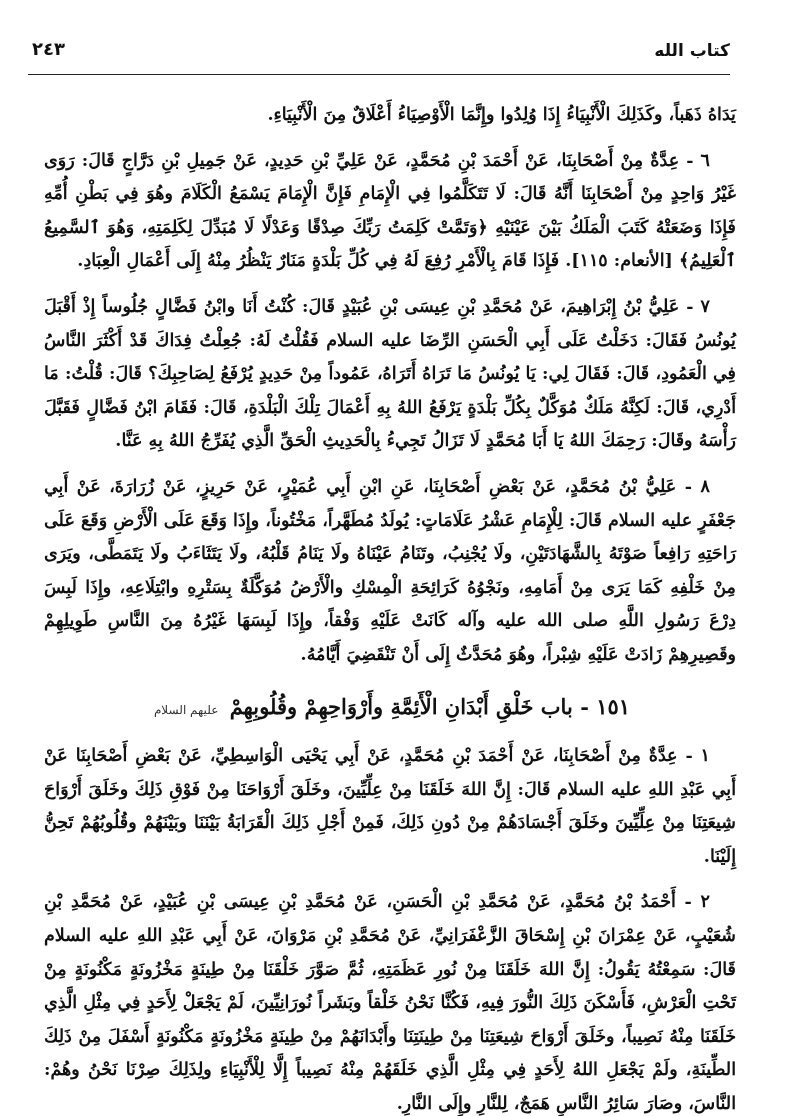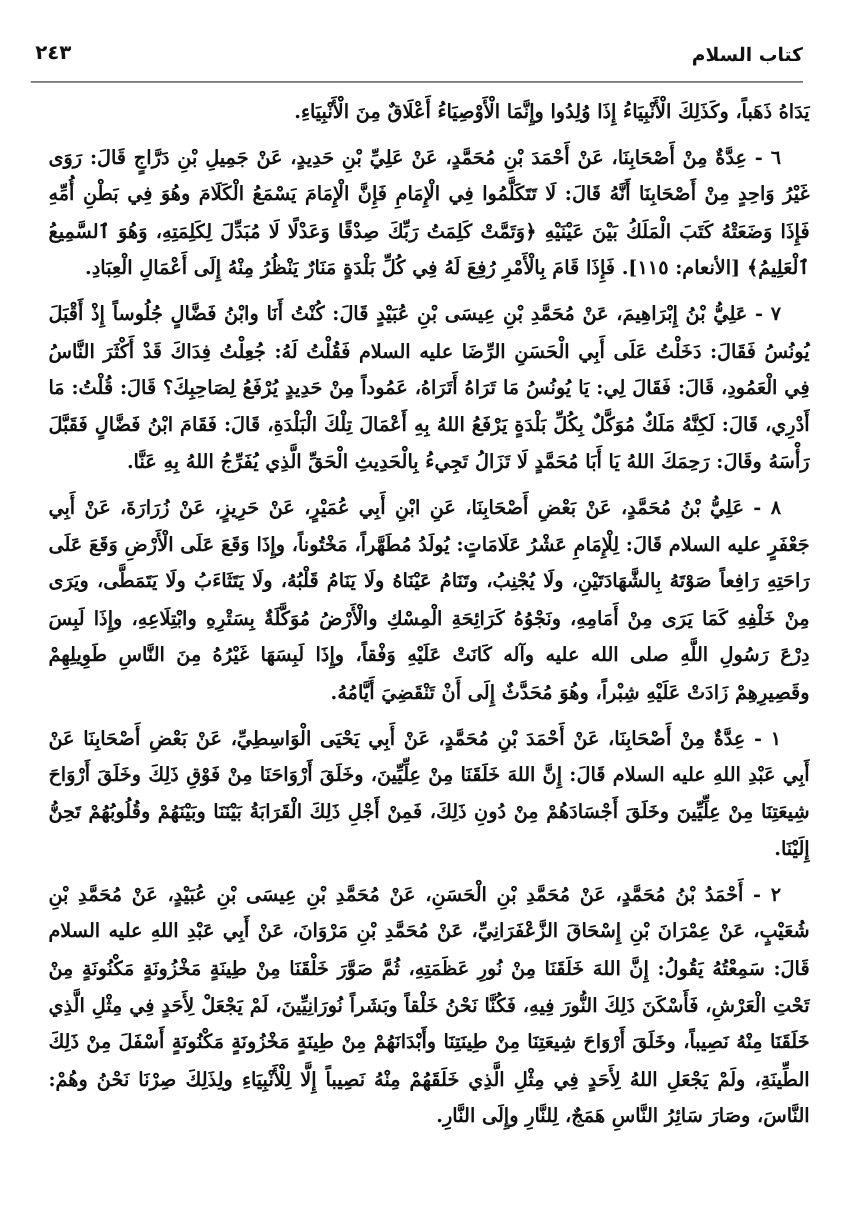--- a/index.html
+++ b/index.html
@@ -21,42 +21,46 @@
     .head-page {
       position: absolute; left: 4px; top: 4px;
       font-family: "DejaVu Sans", sans-serif; font-weight: bold; font-size: 18px;
       direction: rtl;
     }
     .body {
       position: absolute; top: 86px; left: 44px; width: 692px;
       direction: rtl; text-align: justify; text-align-last: right;
       font-size: 17.5px; line-height: 33.6px; font-weight: bold;
     }
-    .para { margin: 0 0 8px 0; text-indent: 0; }
+    .para { margin: 12px 0 8px 0; text-indent: 0; }
     .para.indent { text-indent: 26px; }
     .chapter {
       text-align: center; text-align-last: center;
       font-size: 21px; margin: 18px 0 10px 0; font-weight: bold;
     }
     .honorific { font-size: 12px; font-weight: normal; color: #333; padding: 0 4px; }
   </style>
 </head>
 <body>
 
 <div class="page">
 
   <div class="running-head">
-    <span class="head-title">كتاب السلام</span>
+    <span class="head-title">كتاب الله</span>
     <span class="head-page">٢٤٣</span>
   </div>
 
   <div class="body">
     <p class="para">يَدَاهُ ذَهَباً، وكَذَلِكَ الْأَنْبِيَاءُ إِذَا وُلِدُوا وإِنَّمَا الْأَوْصِيَاءُ أَعْلَاقٌ مِنَ الْأَنْبِيَاءِ.</p>
     <p class="para indent">٦ - عِدَّةٌ مِنْ أَصْحَابِنَا، عَنْ أَحْمَدَ بْنِ مُحَمَّدٍ، عَنْ عَلِيِّ بْنِ حَدِيدٍ، عَنْ جَمِيلِ بْنِ دَرَّاجٍ قَالَ: رَوَى غَيْرُ وَاحِدٍ مِنْ أَصْحَابِنَا أَنَّهُ قَالَ: لَا تَتَكَلَّمُوا فِي الْإِمَامِ فَإِنَّ الْإِمَامَ يَسْمَعُ الْكَلَامَ وهُوَ فِي بَطْنِ أُمِّهِ فَإِذَا وَضَعَتْهُ كَتَبَ الْمَلَكُ بَيْنَ عَيْنَيْهِ ﴿وَتَمَّتْ كَلِمَتُ رَبِّكَ صِدْقًا وَعَدْلًا لَا مُبَدِّلَ لِكَلِمَتِهِ، وَهُوَ ٱلسَّمِيعُ ٱلْعَلِيمُ﴾ [الأنعام: ١١٥]. فَإِذَا قَامَ بِالْأَمْرِ رُفِعَ لَهُ فِي كُلِّ بَلْدَةٍ مَنَارٌ يَنْظُرُ مِنْهُ إِلَى أَعْمَالِ الْعِبَادِ.</p>
     <p class="para indent">٧ - عَلِيُّ بْنُ إِبْرَاهِيمَ، عَنْ مُحَمَّدِ بْنِ عِيسَى بْنِ عُبَيْدٍ قَالَ: كُنْتُ أَنَا وابْنُ فَضَّالٍ جُلُوساً إِذْ أَقْبَلَ يُونُسُ فَقَالَ: دَخَلْتُ عَلَى أَبِي الْحَسَنِ الرِّضَا عليه السلام فَقُلْتُ لَهُ: جُعِلْتُ فِدَاكَ قَدْ أَكْثَرَ النَّاسُ فِي الْعَمُودِ، قَالَ: فَقَالَ لِي: يَا يُونُسُ مَا تَرَاهُ أَتَرَاهُ، عَمُوداً مِنْ حَدِيدٍ يُرْفَعُ لِصَاحِبِكَ؟ قَالَ: قُلْتُ: مَا أَدْرِي، قَالَ: لَكِنَّهُ مَلَكٌ مُوَكَّلٌ بِكُلِّ بَلْدَةٍ يَرْفَعُ اللهُ بِهِ أَعْمَالَ تِلْكَ الْبَلْدَةِ، قَالَ: فَقَامَ ابْنُ فَضَّالٍ فَقَبَّلَ رَأْسَهُ وقَالَ: رَحِمَكَ اللهُ يَا أَبَا مُحَمَّدٍ لَا تَزَالُ تَجِيءُ بِالْحَدِيثِ الْحَقِّ الَّذِي يُفَرِّجُ اللهُ بِهِ عَنَّا.</p>
     <p class="para indent">٨ - عَلِيُّ بْنُ مُحَمَّدٍ، عَنْ بَعْضِ أَصْحَابِنَا، عَنِ ابْنِ أَبِي عُمَيْرٍ، عَنْ حَرِيزٍ، عَنْ زُرَارَةَ، عَنْ أَبِي جَعْفَرٍ عليه السلام قَالَ: لِلْإِمَامِ عَشْرُ عَلَامَاتٍ: يُولَدُ مُطَهَّراً، مَخْتُوناً، وإِذَا وَقَعَ عَلَى الْأَرْضِ وَقَعَ عَلَى رَاحَتِهِ رَافِعاً صَوْتَهُ بِالشَّهَادَتَيْنِ، ولَا يُجْنِبُ، وتَنَامُ عَيْنَاهُ ولَا يَنَامُ قَلْبُهُ، ولَا يَتَثَاءَبُ ولَا يَتَمَطَّى، ويَرَى مِنْ خَلْفِهِ كَمَا يَرَى مِنْ أَمَامِهِ، ونَجْوُهُ كَرَائِحَةِ الْمِسْكِ والْأَرْضُ مُوَكَّلَةٌ بِسَتْرِهِ وابْتِلَاعِهِ، وإِذَا لَبِسَ دِرْعَ رَسُولِ اللَّهِ صلى الله عليه وآله كَانَتْ عَلَيْهِ وَفْقاً، وإِذَا لَبِسَهَا غَيْرُهُ مِنَ النَّاسِ طَوِيلِهِمْ وقَصِيرِهِمْ زَادَتْ عَلَيْهِ شِبْراً، وهُوَ مُحَدَّثٌ إِلَى أَنْ تَنْقَضِيَ أَيَّامُهُ.</p>
 
+    <div class="chapter">
+      <span>١٥١ - باب خَلْقِ أَبْدَانِ الْأَئِمَّةِ وأَرْوَاحِهِمْ وقُلُوبِهِمْ</span>
+      <span class="honorific">عليهم السلام</span>
+    </div>
 
     <p class="para indent">١ - عِدَّةٌ مِنْ أَصْحَابِنَا، عَنْ أَحْمَدَ بْنِ مُحَمَّدٍ، عَنْ أَبِي يَحْيَى الْوَاسِطِيِّ، عَنْ بَعْضِ أَصْحَابِنَا عَنْ أَبِي عَبْدِ اللهِ عليه السلام قَالَ: إِنَّ اللهَ خَلَقَنَا مِنْ عِلِّيِّينَ، وخَلَقَ أَرْوَاحَنَا مِنْ فَوْقِ ذَلِكَ وخَلَقَ أَرْوَاحَ شِيعَتِنَا مِنْ عِلِّيِّينَ وخَلَقَ أَجْسَادَهُمْ مِنْ دُونِ ذَلِكَ، فَمِنْ أَجْلِ ذَلِكَ الْقَرَابَةُ بَيْنَنَا وبَيْنَهُمْ وقُلُوبُهُمْ تَحِنُّ إِلَيْنَا.</p>
     <p class="para indent">٢ - أَحْمَدُ بْنُ مُحَمَّدٍ، عَنْ مُحَمَّدِ بْنِ الْحَسَنِ، عَنْ مُحَمَّدِ بْنِ عِيسَى بْنِ عُبَيْدٍ، عَنْ مُحَمَّدِ بْنِ شُعَيْبٍ، عَنْ عِمْرَانَ بْنِ إِسْحَاقَ الزَّعْفَرَانِيِّ، عَنْ مُحَمَّدِ بْنِ مَرْوَانَ، عَنْ أَبِي عَبْدِ اللهِ عليه السلام قَالَ: سَمِعْتُهُ يَقُولُ: إِنَّ اللهَ خَلَقَنَا مِنْ نُورِ عَظَمَتِهِ، ثُمَّ صَوَّرَ خَلْقَنَا مِنْ طِينَةٍ مَخْزُونَةٍ مَكْنُونَةٍ مِنْ تَحْتِ الْعَرْشِ، فَأَسْكَنَ ذَلِكَ النُّورَ فِيهِ، فَكُنَّا نَحْنُ خَلْقاً وبَشَراً نُورَانِيِّينَ، لَمْ يَجْعَلْ لِأَحَدٍ فِي مِثْلِ الَّذِي خَلَقَنَا مِنْهُ نَصِيباً، وخَلَقَ أَرْوَاحَ شِيعَتِنَا مِنْ طِينَتِنَا وأَبْدَانَهُمْ مِنْ طِينَةٍ مَخْزُونَةٍ مَكْنُونَةٍ أَسْفَلَ مِنْ ذَلِكَ الطِّينَةِ، ولَمْ يَجْعَلِ اللهُ لِأَحَدٍ فِي مِثْلِ الَّذِي خَلَقَهُمْ مِنْهُ نَصِيباً إِلَّا لِلْأَنْبِيَاءِ ولِذَلِكَ صِرْنَا نَحْنُ وهُمْ: النَّاسَ، وصَارَ سَائِرُ النَّاسِ هَمَجٌ، لِلنَّارِ وإِلَى النَّارِ.</p>
   </div>
 
 </div>
 
 </body></html>

